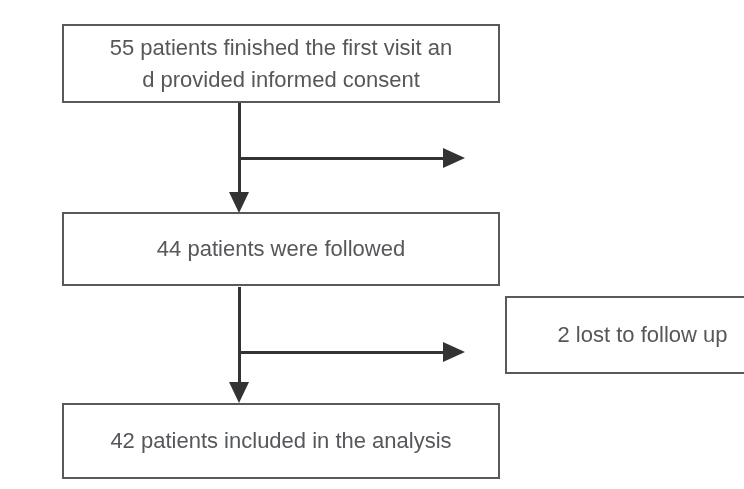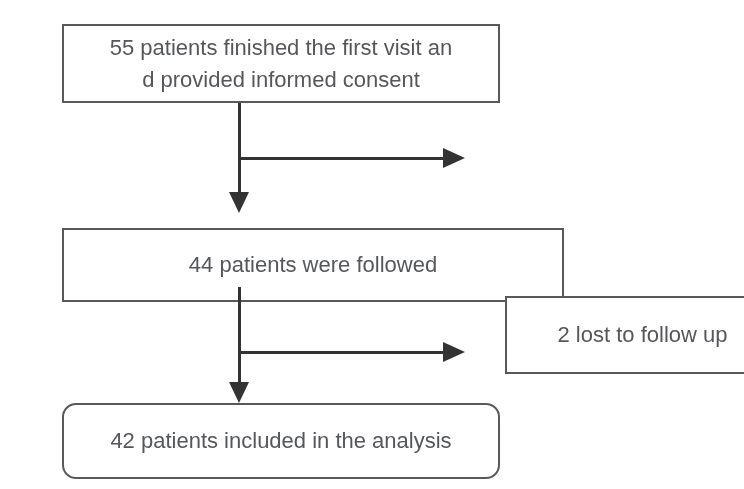--- a/index.html
+++ b/index.html
@@ -30,23 +30,23 @@
     display: flex;
     align-items: center;
     justify-content: center;
     text-align: center;
     white-space: pre-line;
     margin-left: 40px;
   }
 
   .node-consent  { left: 22px;  top: 24px;  width: 438px; height: 79px; }
   .node-missing  { left: 465px; top: 119px; width: 275px; height: 80px; }
-  .node-followed { left: 22px;  top: 228px; width: 502px; height: 74px; }
+  .node-followed { left: 22px;  top: 212px; width: 438px; height: 74px; }
   .node-lost     { left: 465px; top: 296px; width: 275px; height: 78px; }
-  .node-analysis { left: 22px;  top: 403px; width: 438px; height: 76px; border-radius: 14px; }
+  .node-analysis { left: 22px;  top: 403px; width: 438px; height: 76px; }
 
   .line { position: absolute; background: var(--line); }
   .vline1 { left: 238px; top: 103px; width: 3px; height: 90px; }
   .hline1 { left: 238px; top: 157px; width: 206px; height: 3px; }
   .vline2 { left: 238px; top: 287px; width: 3px; height: 96px; }
   .hline2 { left: 238px; top: 351px; width: 206px; height: 3px; }
 
   .arrow { position: absolute; width: 0; height: 0; }
   .arrow-down {
     border-left: 10px solid transparent;

